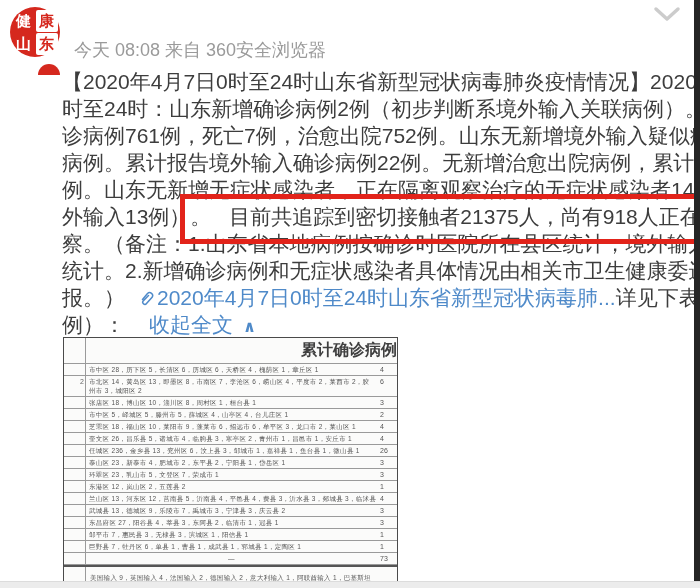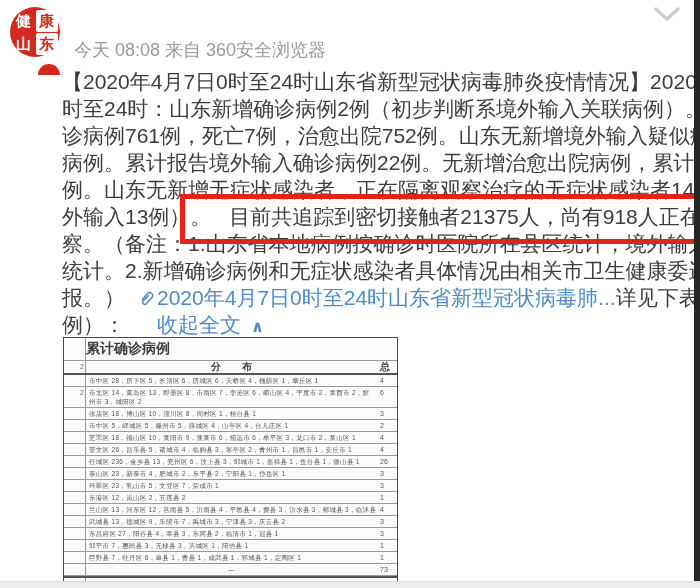--- a/index.html
+++ b/index.html
@@ -18,36 +18,36 @@
   .vbadge{color:#3a9de0;font-weight:bold;font-size:17px;margin-left:6px;}
   .meta{position:absolute;left:74px;top:38px;font-size:18px;color:#9a9a9a;}
   .chevron-top{position:absolute;left:650px;top:4px;width:34px;height:22px;}
   
   .body-text{position:absolute;left:62px;top:68px;width:634px;color:#3d3d3d;}
   .bline{height:27px;line-height:27px;font-size:21px;white-space:nowrap;overflow:visible;}
   .hl-gap{margin-left:18px;}
   .blue{color:#4f8ac9;text-decoration:none;cursor:pointer;}
   .linkrow-gap{margin-left:14px;}
   .clip-icon{vertical-align:-2px;margin-right:3px;}
-  .collapse-gap{margin-left:32px;}
+  .collapse-gap{margin-left:24px;}
   .up-chev{margin-left:10px;font-size:16px;font-weight:bold;}
   
   .red-box{position:absolute;left:180px;top:194px;width:511px;height:40px;
            border:5px solid #e2231a;z-index:6;pointer-events:none;}
   
   .case-table{position:absolute;left:63px;top:337px;width:333px;background:#fbfbfa;
               border:1px solid #4a4a4a;color:#555555;z-index:2;}
   .t-row{display:flex;border-bottom:1px solid #9a9a9a;min-height:10px;align-items:stretch;}
   .t-row:last-child{border-bottom:none;}
   .c-frag{width:20px;border-right:1px solid #9a9a9a;font-size:7px;line-height:10px;
           text-align:right;overflow:hidden;padding:1px 1px 0 0;color:#666;}
   .c-dist{flex:1;padding:1px 3px;font-size:6.5px;line-height:9px;letter-spacing:0.3px;
           white-space:nowrap;overflow:hidden;}
   .c-total{width:17px;padding:1px 0 0 3px;font-size:7px;line-height:9px;overflow:hidden;}
-  .t-head1 .c-title{flex:1;text-align:left;font-size:14px;font-weight:bold;color:#3f3f3f;
+  .t-head1 .c-title{flex:1;text-align:right;font-size:16px;font-weight:bold;color:#3f3f3f;
           padding:2px 0;}
   .t-head2{border-bottom:2px solid #555;}
   .t-head2 .c-dist{text-align:center;font-size:10px;font-weight:bold;letter-spacing:9px;
           color:#3f3f3f;padding:1px 0 2px 9px;}
   .t-head2 .c-total{font-size:10px;font-weight:bold;color:#3f3f3f;}
   .wrap .c-dist{white-space:normal;}
   .sep-row .c-dist{text-align:center;}
   .import-row{border-top:2px solid #555;}
   .import-row .c-dist{padding:6px 4px;white-space:normal;}
   .import-row .c-total{padding-top:14px;}
@@ -92,25 +92,20 @@
           </svg><span>2020年4月7日0时至24时山东省新型冠状病毒肺...</span></span><span>详见下表（单位：</span></div>
     <div class="bline"><span>例）：</span><span class="blue collapse-gap">收起全文</span><span class="blue up-chev">∧</span></div>
   </div>
 
   <div class="red-box"></div>
 
   <div class="case-table">
     <div class="t-row t-head1">
       <div class="c-frag"></div>
       <div class="c-title">累计确诊病例</div>
-    </div>
-    <div class="t-row t-head2">
-      <div class="c-frag">2</div>
-      <div class="c-dist">分 布</div>
-      <div class="c-total">总</div>
     </div>
 
     <div class="t-row">
       <div class="c-frag"></div>
       <div class="c-dist">市中区 28，历下区 5，长清区 6，历城区 6，天桥区 4，槐荫区 1，章丘区 1</div>
       <div class="c-total">4</div>
     </div>
     <div class="t-row wrap">
       <div class="c-frag">2</div>
       <div class="c-dist">市北区 14，黄岛区 13，即墨区 8，市南区 7，李沧区 6，崂山区 4，平度市 2，莱西市 2，胶州市 3，城阳区 2</div>

